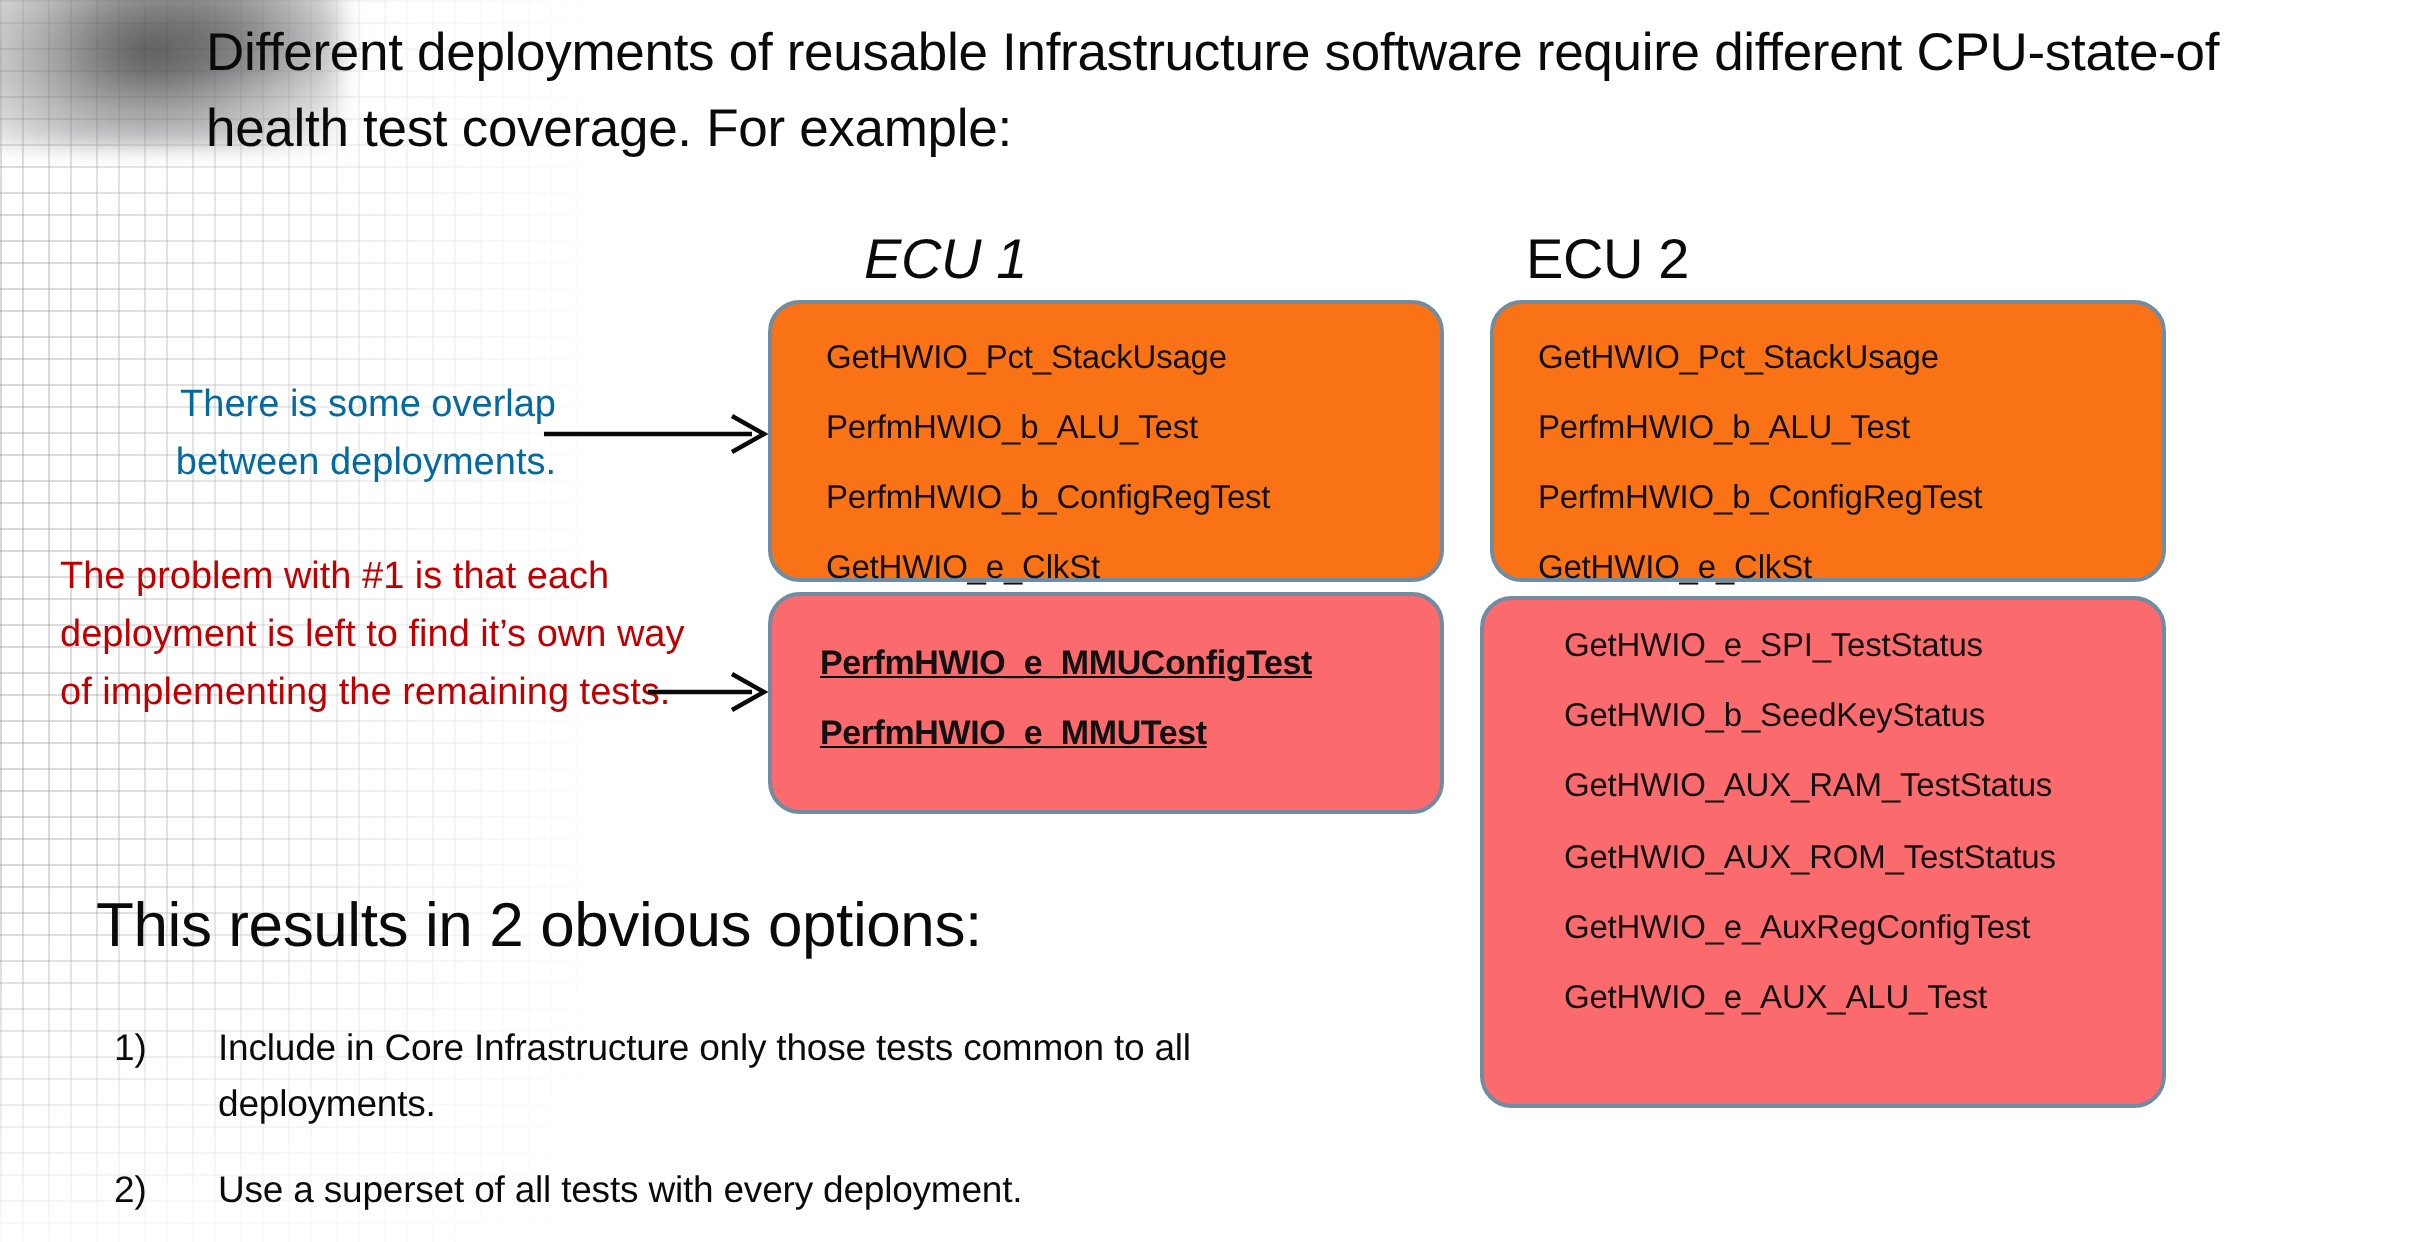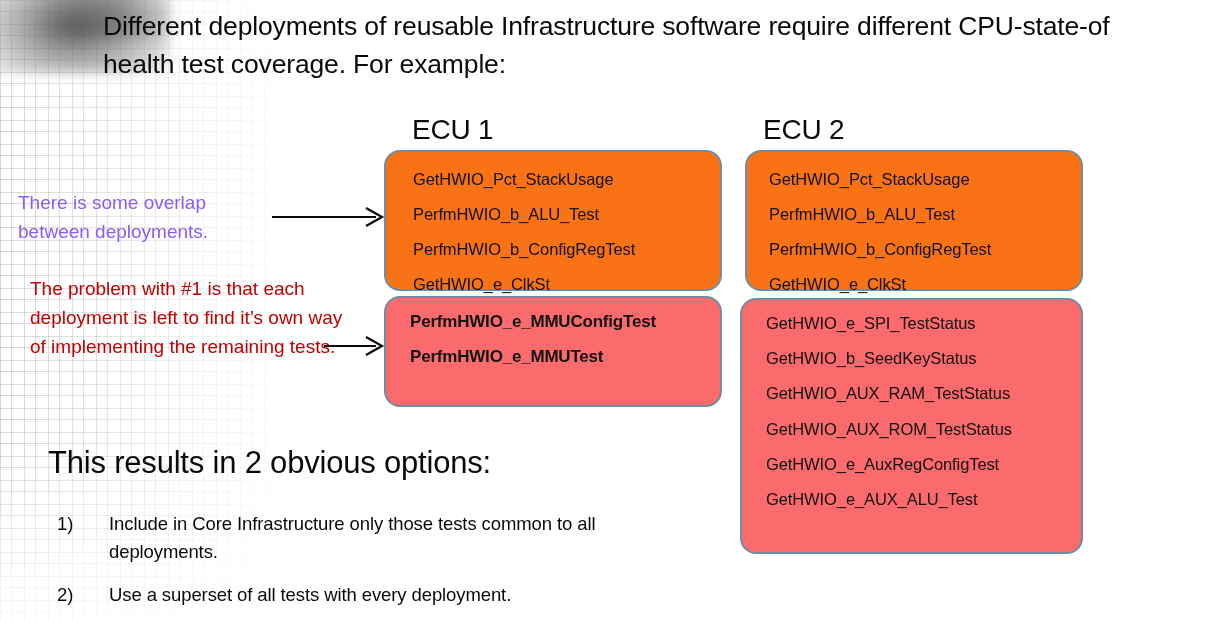--- a/index.html
+++ b/index.html
@@ -76,21 +76,21 @@
 
   
   .col-head {
     position: absolute;
     font-size: 28px;
     line-height: 32px;
     font-weight: 400;
     color: #0a0a0a;
     letter-spacing: -0.2px;
   }
-  #ecu1-head { left: 412px; top: 114px; }
+  #ecu1-head { left: 432px; top: 114px; font-style: italic; }
   #ecu2-head { left: 763px; top: 114px; }
 
   
   .box {
     position: absolute;
     box-sizing: border-box;
     border: 2.5px solid #6f8ca2;
     border-radius: 16px;
   }
   .box.blue { background: #f97316; }
@@ -121,36 +121,37 @@
     letter-spacing: -0.1px;
   }
   
   .box-list.bold li {
     font-weight: 700;
     font-size: 17px;
     letter-spacing: -0.2px;
   }
   #box-ecu1-blue .box-list { padding: 10px 0 0 27px; }
   #box-ecu2-blue .box-list { padding: 10px 0 0 22px; }
-  #box-ecu1-red  .box-list { padding: 6px 0 0 24px; }
-  #box-ecu2-red  .box-list { padding: 6px 0 0 24px; }
+  #box-ecu1-red  .box-list { padding: 16px 0 0 24px; text-decoration: underline; }
+  #box-ecu2-red  .box-list { padding: 6px 0 0 24px; margin-left: 16px; }
   #box-ecu2-red .box-list li { line-height: 35.2px; }
 
   
   .note {
     position: absolute;
     font-size: 19px;
     line-height: 29px;
     font-weight: 400;
   }
   #note-overlap {
     left: 18px;
     top: 188px;
     width: 260px;
-    color: #8b5cf6;
+    color: #0369a1;
+    text-align: right;
   }
   #note-problem {
     left: 30px;
     top: 274px;
     width: 320px;
     color: #c00000;
   }
 
   
   .arrow { position: absolute; }

